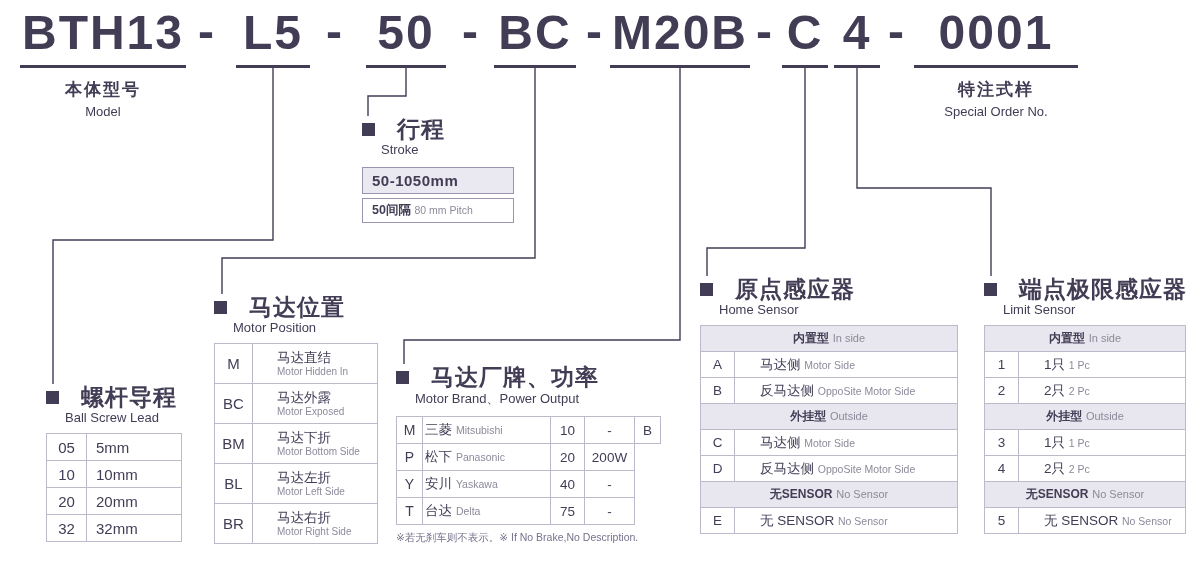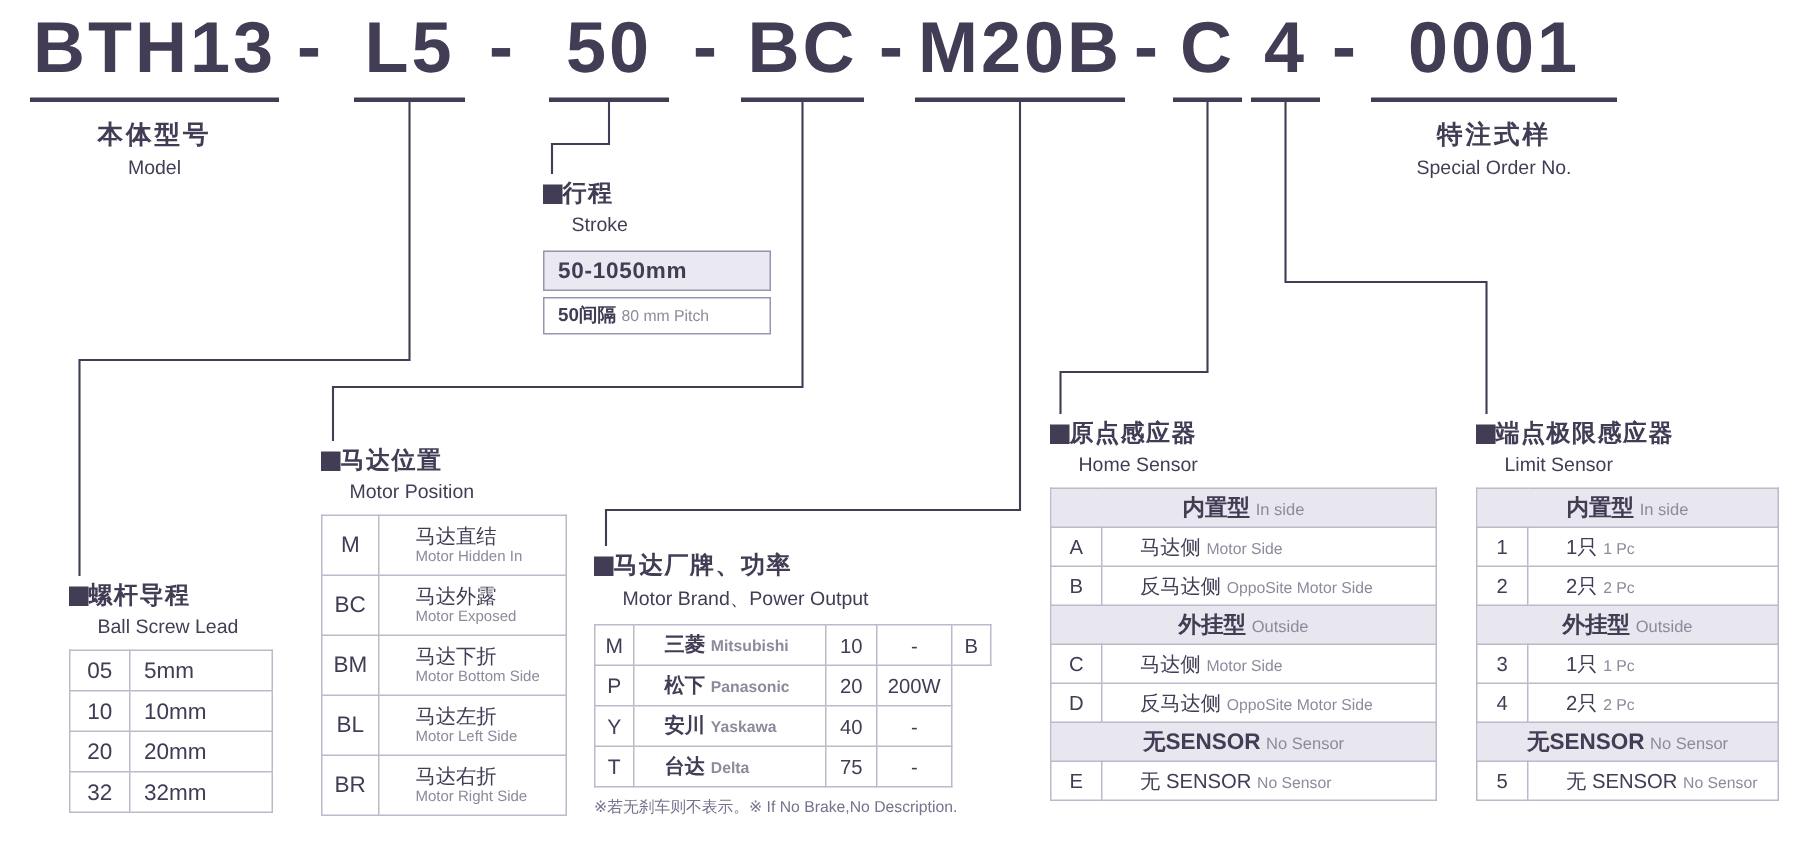--- a/index.html
+++ b/index.html
@@ -14,50 +14,50 @@
   .dash { position:absolute; top:6px; width:20px; height:54px; font-size:48px; font-weight:bold;
           text-align:center; line-height:52px; }
 
   
   .lbl { position:absolute; text-align:center; }
   .lbl-zh { font-size:17px; font-weight:bold; letter-spacing:2px; }
   .lbl-en { font-size:13px; margin-top:3px; }
 
   
   .section { position:absolute; }
-  .sec-title { display:flex; align-items:center; gap:0; font-size:16px; font-weight:bold;
+  .sec-title { display:flex; align-items:center; gap:22px; font-size:23px; font-weight:bold;
                letter-spacing:1px; white-space:nowrap; height:22px;text-align:right; }
   .bullet { width:13px; height:13px; background:#423C55; flex:0 0 auto; }
   .sec-en { font-size:13px; margin:2px 0 0 19px; white-space:nowrap; }
 
   
   .tbl { border-collapse:collapse; table-layout:fixed; margin-top:8px; }
   .tbl td { border:1px solid #BEB8CB; vertical-align:middle; color:#423C55; overflow:hidden; white-space:nowrap; }
   td.code { text-align:center; padding:0 2px; }
   .en { font-size:10.5px; color:#8D8A9B; }
 
   .tbl-lead td { height:27px; font-size:15px; }
   .tbl-lead td.val { padding-left:9px; }
 
   .tbl-mp td { height:40px; font-size:15px; }
   .tbl-mp td.desc { padding-left:24px; }
   .mp-zh { font-size:13.5px; line-height:1.2; display:block; }
   .mp-en { font-size:10px; color:#8D8A9B; line-height:1.15; display:block; }
 
   .tbl-brand td { height:27px; font-size:14px; }
-  .tbl-brand td.bcell { padding-left:20px;font-weight:bold; }
+  .tbl-brand td.bcell { padding-left:2px; }
   .bz { font-size:13.5px; }
   td.pcode, td.pval, td.brake { text-align:center; font-size:13.5px; }
   td.nob { border:none; background:transparent; }
 
   .tbl-sensor td { height:26px; font-size:13.5px; }
   .tbl-sensor td.val { padding-left:25px; }
   .vz { font-size:13.5px; }
   tr.hdr td { background:#E8E6EE; text-align:center; }
-  .hz { font-size:15px; font-weight:bold; }
+  .hz { font-size:12px; font-weight:bold; }
   tr.hdr .en { font-size:11px; }
 
   
   .stroke-box1 { margin-top:10px; width:152px; height:27px; background:#EAE8F0; border:1px solid #9C94AE;
                  font-size:15px; font-weight:bold; line-height:25px; padding-left:9px; letter-spacing:0.5px; }
   .stroke-box2 { margin-top:4px; width:152px; height:25px; background:#ffffff; border:1px solid #9C94AE;
                  font-size:12.5px; font-weight:bold; line-height:23px; padding-left:9px; white-space:nowrap; }
   .stroke-box2 .en { font-weight:normal; }
 
   .note { margin-top:6px; font-size:10.5px; color:#77718C; white-space:nowrap; }

